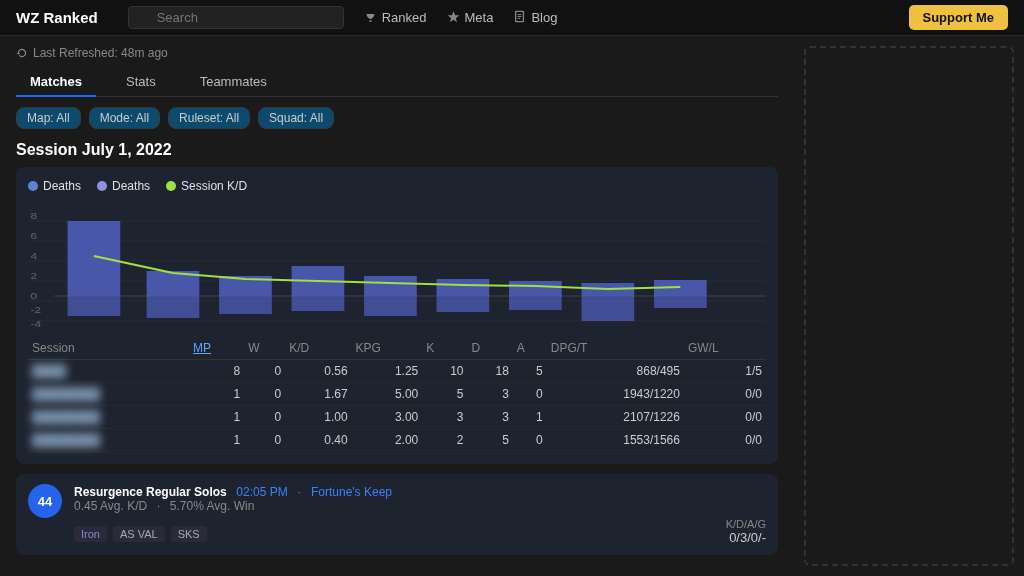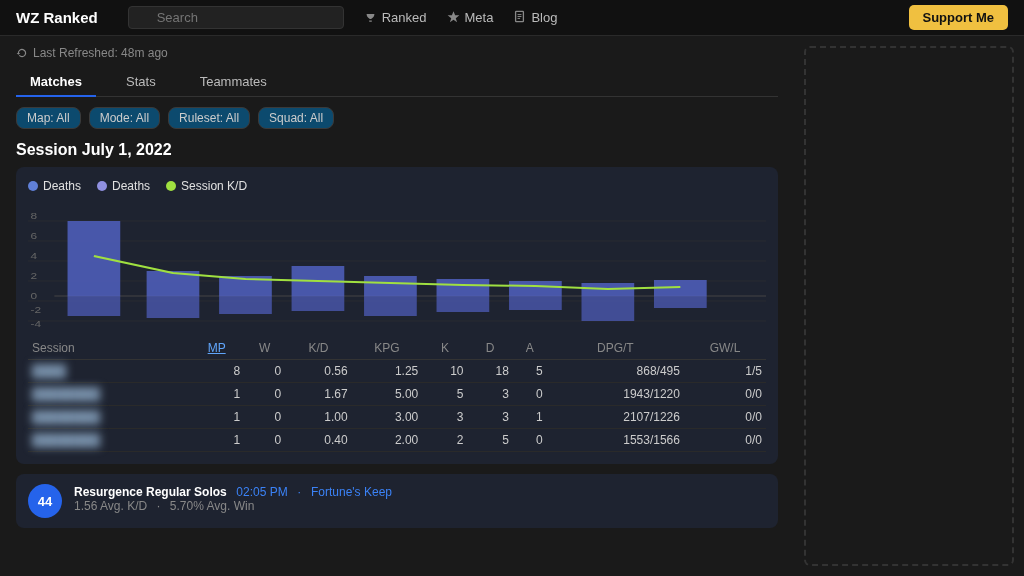--- a/index.html
+++ b/index.html
@@ -196,21 +196,21 @@
     .stats-table {
       width: 100%;
       border-collapse: collapse;
       font-size: 12px;
       margin-top: 6px;
     }
     .stats-table th {
       color: #888;
       font-weight: 500;
       padding: 4px 4px;
-      text-align: center;
+      text-align: left;
       border-bottom: 1px solid #333;
     }
     .stats-table th:first-child { text-align: left; margin-top: 28px; }
     .stats-table th.mp-col { color: #60a5fa; text-decoration: underline; }
     .stats-table td {
       padding: 4px 4px;
       text-align: right;
       color: #ccc;
       border-bottom: 1px solid #2a2a2a;
     }
@@ -513,24 +513,35 @@
     <div class="match-card">
       <div class="match-number">44</div>
       <div class="match-info">
         <div>
           <span class="match-title">Resurgence Regular Solos</span>
           <span class="match-time">02:05 PM</span>
           <span class="match-time">·</span>
           <span class="match-time">Fortune's Keep</span>
         </div>
         <div class="match-subtitle">
-          <span>1.56 Avg. K/D</span>
+          <span>0.45 Avg. K/D</span>
           <span style="margin: 0 6px;">·</span>
           <span>5.70% Avg. Win</span>
         </div>
+        <div class="match-kda-row">
+          <div class="match-tags">
+            <span class="match-tag iron">Iron</span>
+            <span class="match-tag">AS VAL</span>
+            <span class="match-tag">SKS</span>
+          </div>
+          <div class="match-kda-right">
+            <div class="match-kda-label">K/D/A/G</div>
+            <div class="match-kda-value">0/3/0/-</div>
+          </div>
+        </div>
       </div>
     </div>
 
   </div>
 
   <div class="right-sidebar"></div>
 
 </div>
 
 </body></html>

